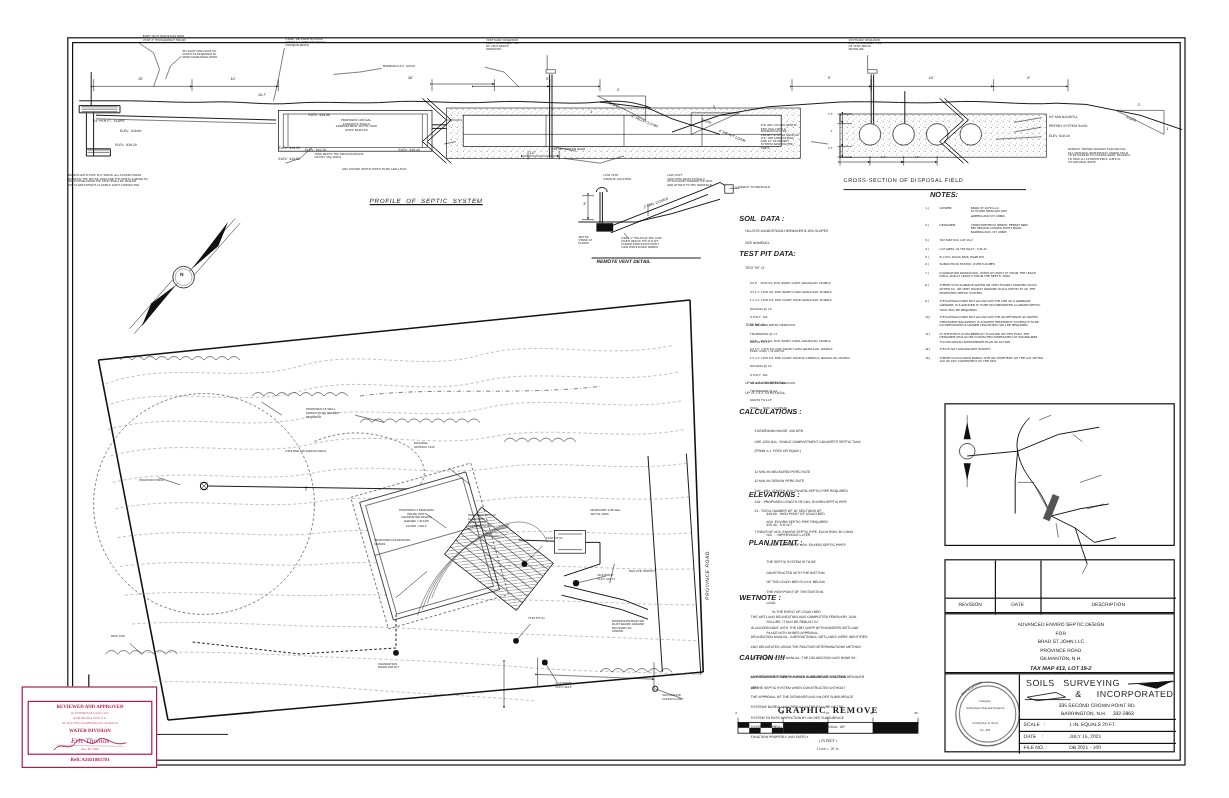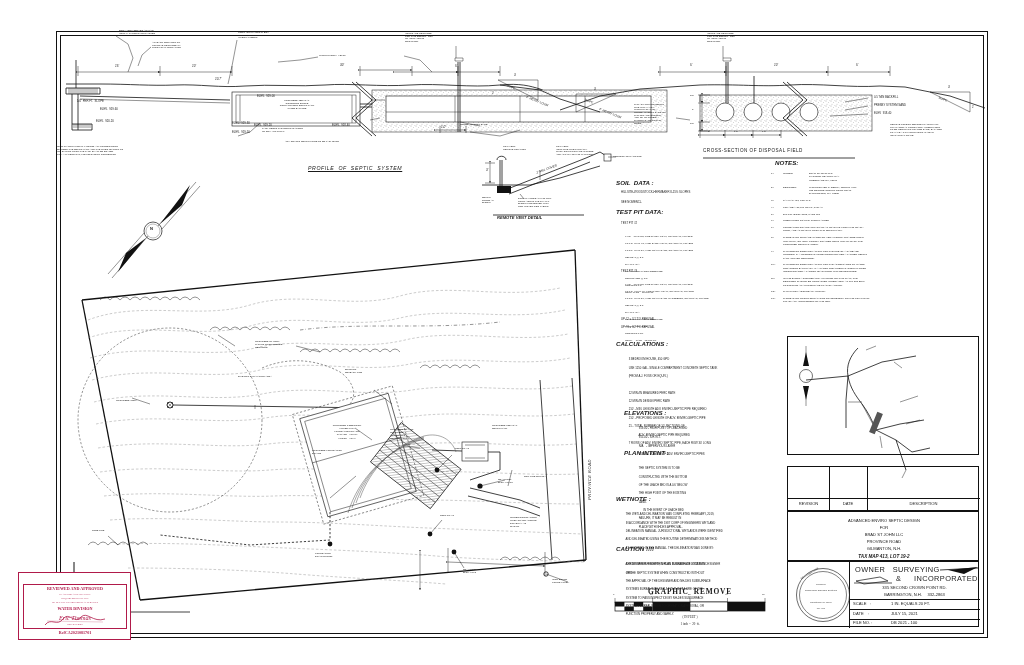--- a/index.html
+++ b/index.html
@@ -757,21 +757,21 @@
     <div class="sealbox" style="left:0px;top:0px;">
       <div class="seal"></div>
       <div class="seal2"></div>
       <div class="txt t2" style="left:12px;top:11px;transform:rotate(-32deg);color:#444;">NEW HAMPSHIRE</div>
       <div class="txt t2 ctr" style="left:10px;top:22px;width:46px;color:#444;">Designer</div>
       <div class="txt t2 ctr" style="left:2px;top:28px;width:62px;color:#444;">Subsurface Disposal Systems</div>
       <div class="txt t2 ctr" style="left:6px;top:40px;width:54px;color:#444;">Christopher R. Berry</div>
       <div class="txt t2 ctr" style="left:10px;top:46px;width:46px;color:#444;">No. 986</div>
     </div>
 
-    <div class="txt t7" style="left:67px;top:4px;letter-spacing:0.4px;">OWNER   SURVEYING</div>
+    <div class="txt t7" style="left:67px;top:4px;letter-spacing:0.4px;">SOILS   SURVEYING</div>
     <div class="txt t7" style="left:108px;top:13px;">&amp;</div>
     <div class="txt t7" style="left:126px;top:13px;letter-spacing:0.4px;">INCORPORATED</div>
     <div class="txt t4 ctr" style="left:61px;top:24px;width:131px;">335 SECOND CROWN POINT RD.</div>
     <div class="txt t4 ctr" style="left:61px;top:31px;width:131px;">BARRINGTON, N.H.     332-2863</div>
 
     <div class="txt t4" style="left:65px;top:40px;">SCALE   :</div>
     <div class="txt t4" style="left:103px;top:40px;">1 IN. EQUALS 20 FT.</div>
     <div class="txt t4" style="left:65px;top:50px;">DATE    :</div>
     <div class="txt t4" style="left:103px;top:50px;">JULY 15, 2021</div>
     <div class="txt t4" style="left:65px;top:59px;">FILE NO. :</div>

